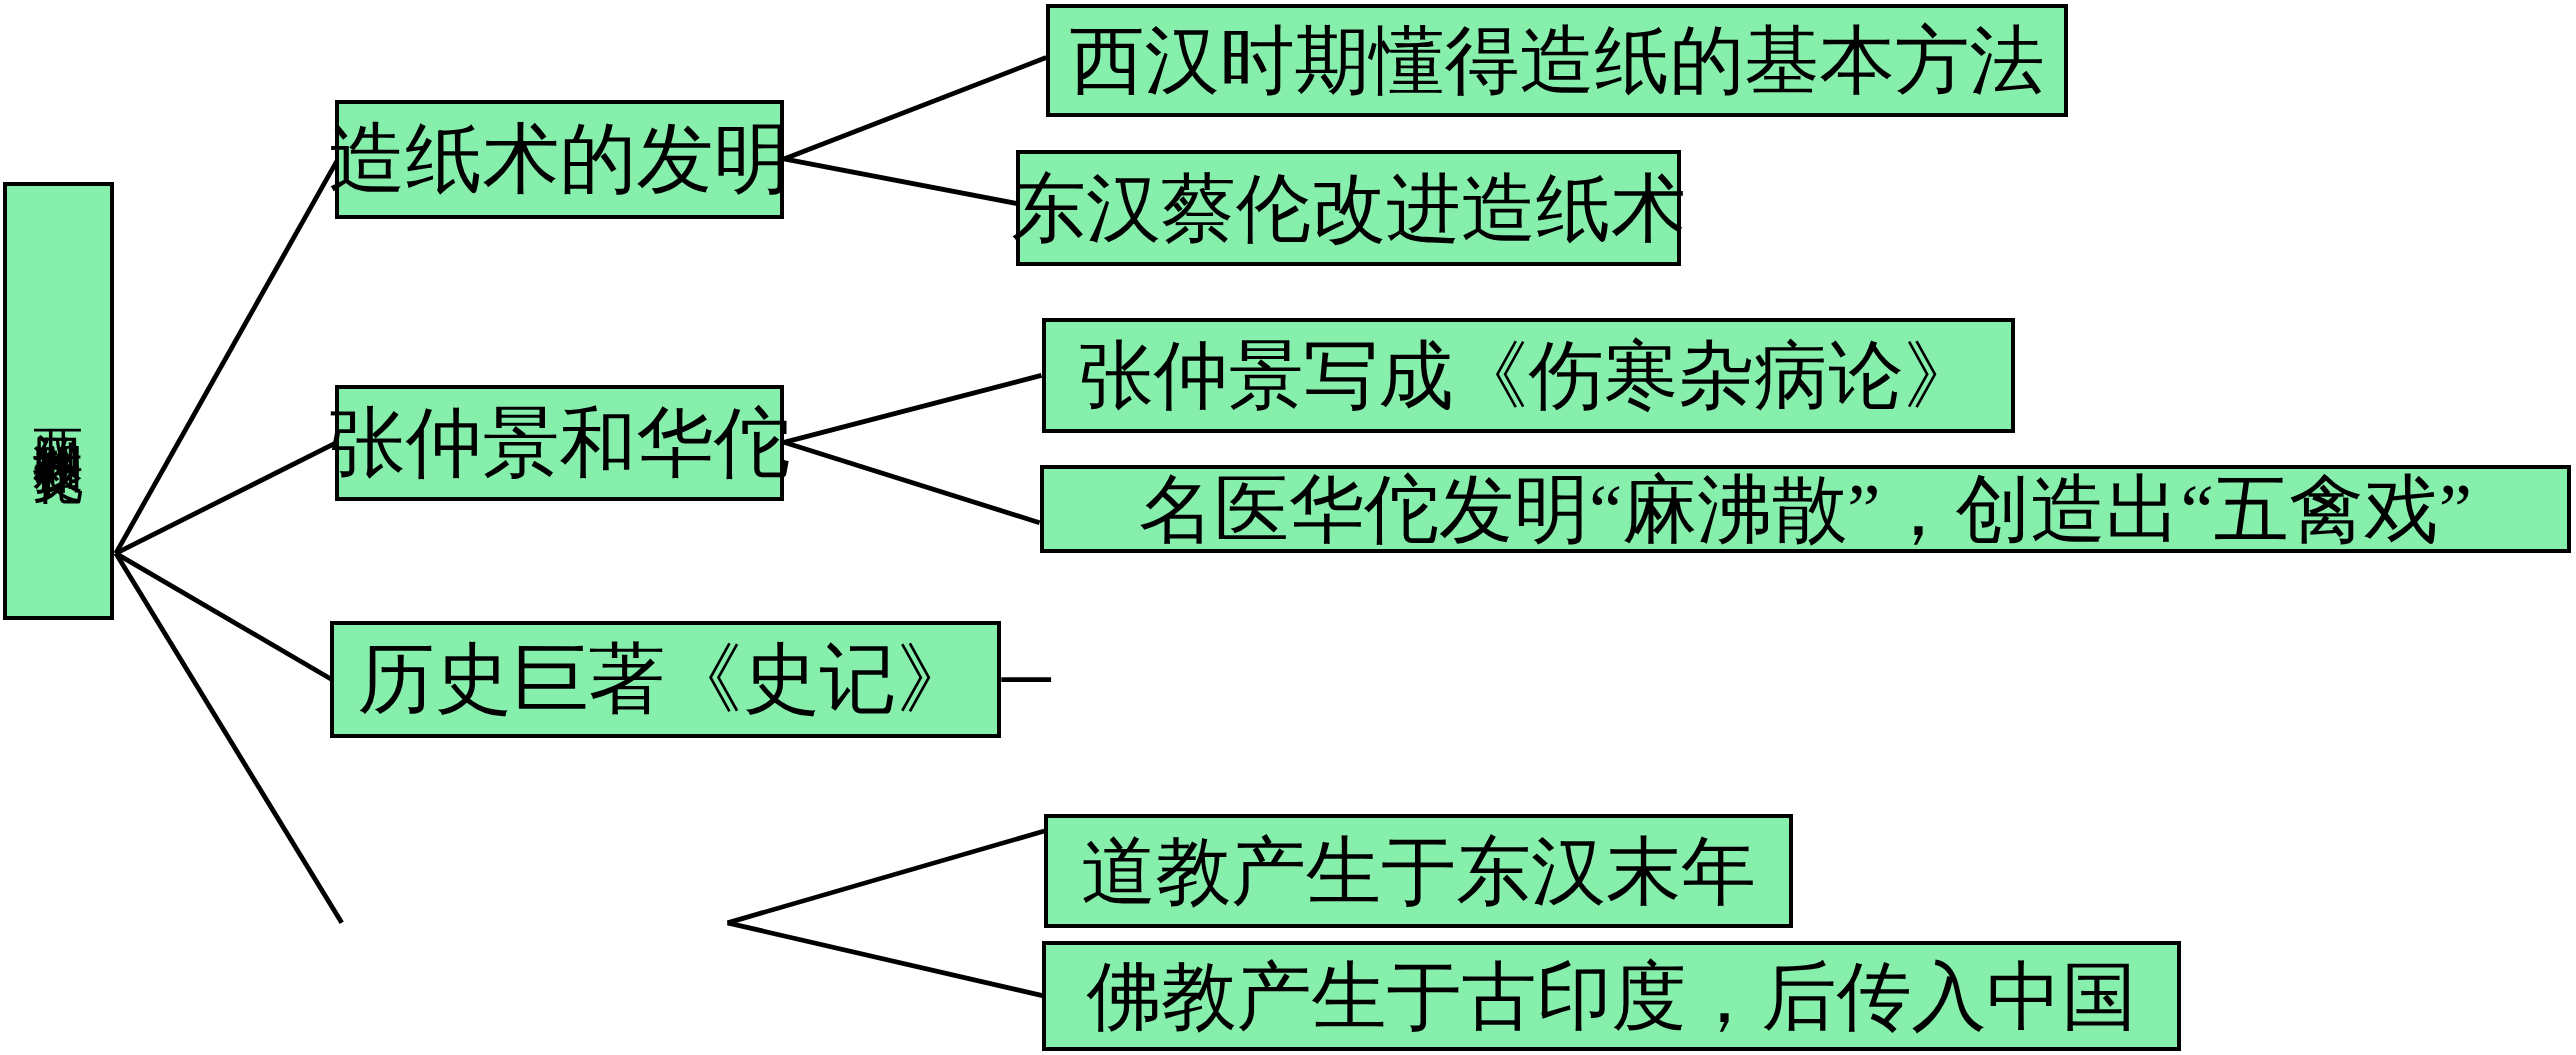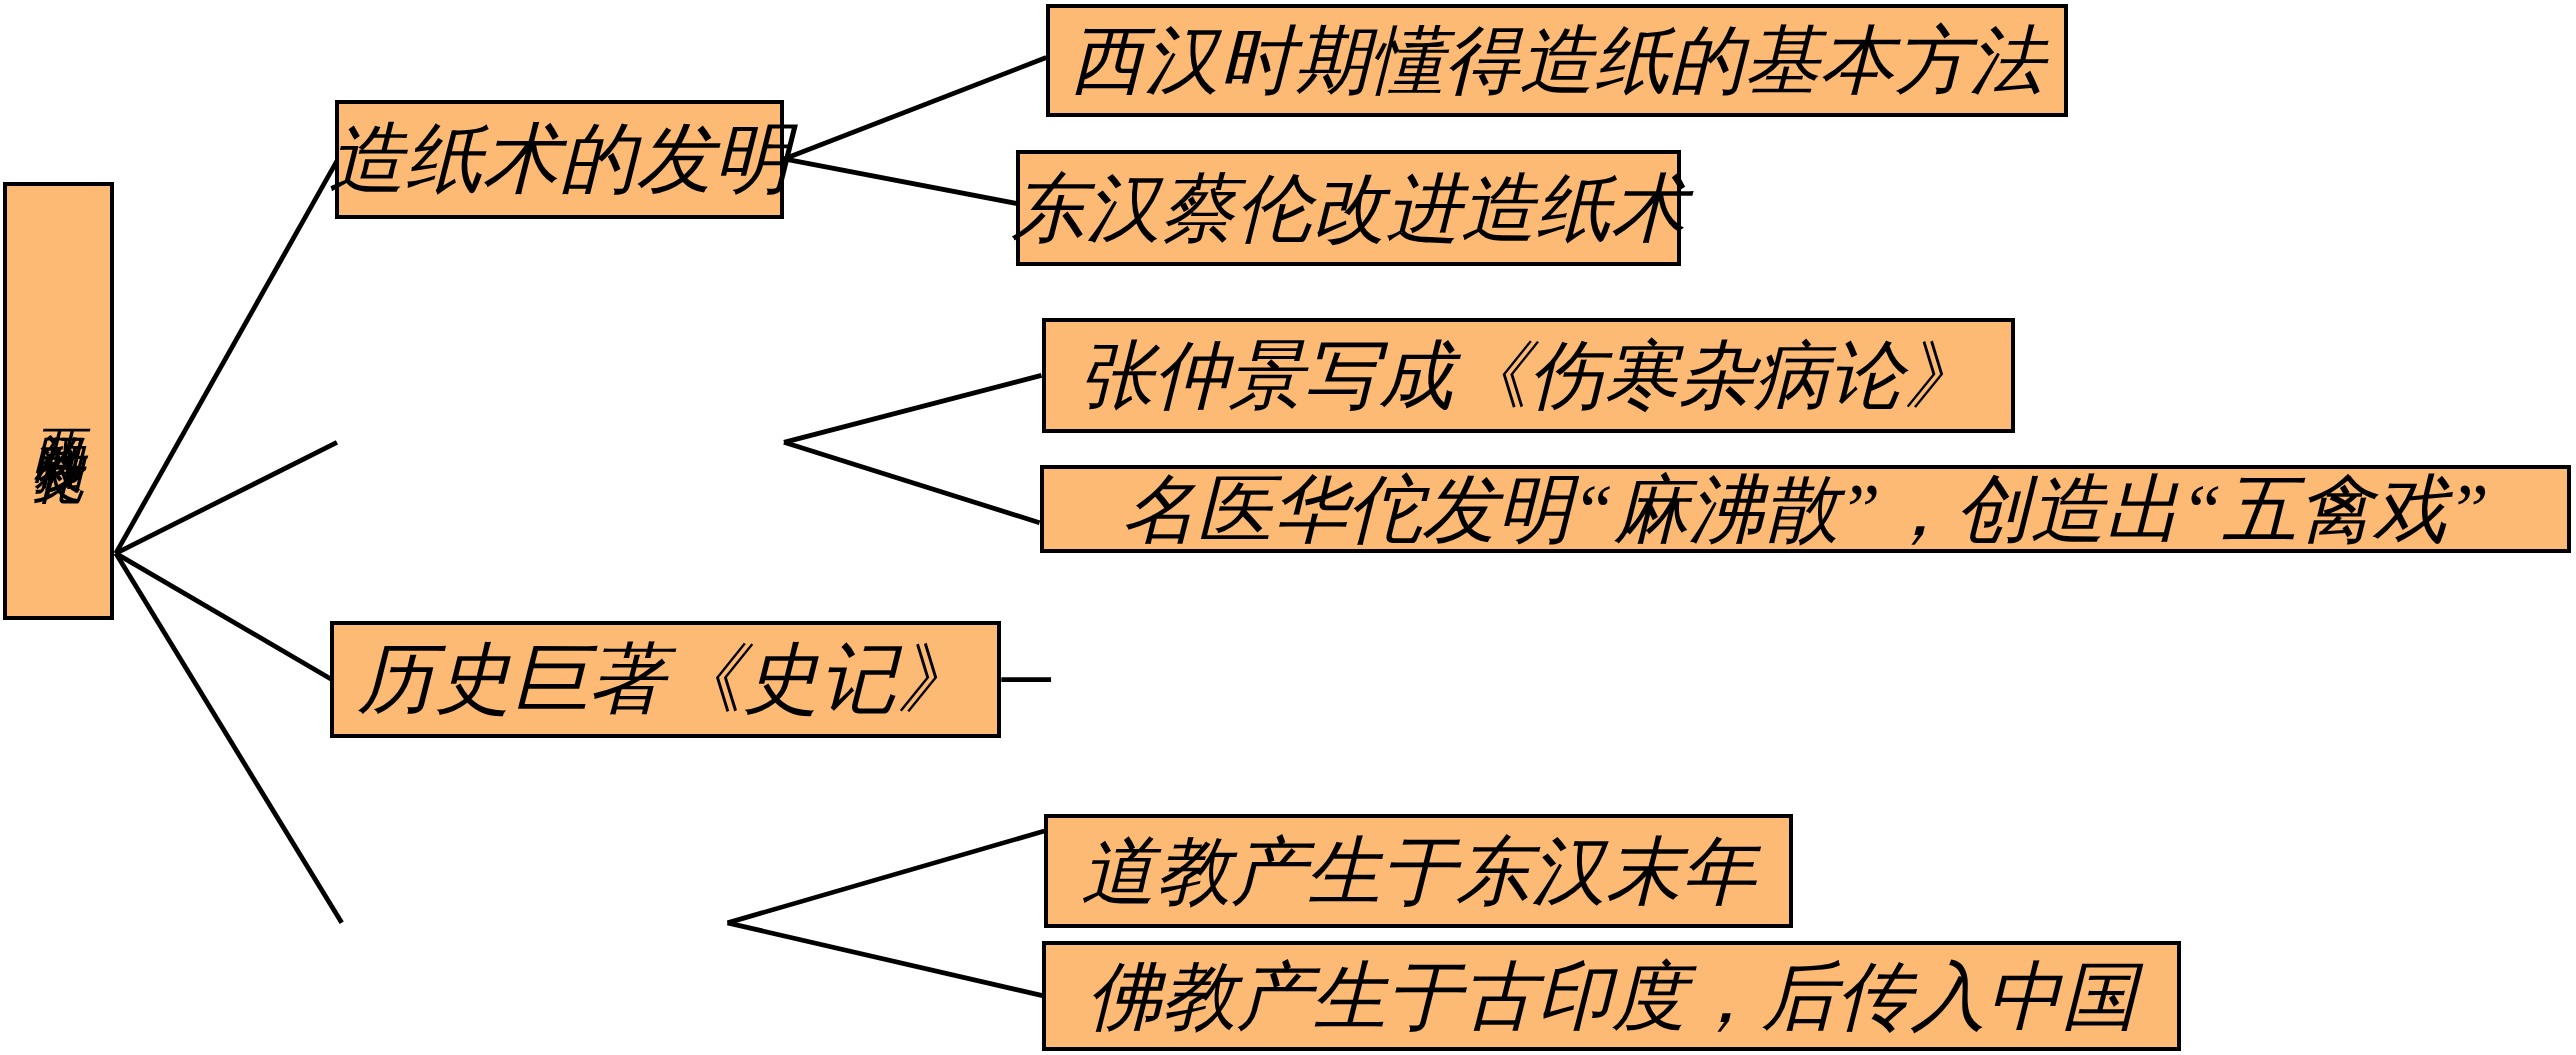--- a/index.html
+++ b/index.html
@@ -15,27 +15,26 @@
   }
   .connector-layer {
     position: absolute;
     left: 0; top: 0;
     width: 2576px; height: 1056px;
     pointer-events: none;
   }
   .node {
     position: absolute;
     border: 4.8px solid #000000;
-    background: #fdba74;
+    background: #86efac;
     display: flex;
     align-items: center;
     justify-content: center;
     white-space: nowrap;
     line-height: 1;
-    font-style: italic;
   }
   .root-node {
     left: 2.9px; top: 182px;
     width: 111px; height: 438px;
     writing-mode: vertical-rl;
     text-orientation: upright;
     font-size: 50px;
     letter-spacing: 3.8px;
     padding-top: 7.7px;
   }
@@ -76,20 +75,21 @@
     <line x1="1046" y1="710" x2="1098" y2="710" stroke="#000" stroke-width="5"></line>
 
     <line x1="760" y1="964" x2="1091" y2="868" stroke="#000" stroke-width="5"></line>
     <line x1="760" y1="964" x2="1089" y2="1040" stroke="#000" stroke-width="5"></line>
   </svg>
 
   <div class="node root-node">两汉的科技和文化</div>
 
   <div class="node branch-node branch-1">造纸术的发明</div>
 
+  <div class="node branch-node branch-2">张仲景和华佗</div>
 
   <div class="node branch-node branch-3">历史巨著《史记》</div>
 
 
   <div class="node leaf-node leaf-1a">西汉时期懂得造纸的基本方法</div>
 
   <div class="node leaf-node leaf-1b">东汉蔡伦改进造纸术</div>
 
   <div class="node leaf-node leaf-2a">张仲景写成《伤寒杂病论》</div>
 

